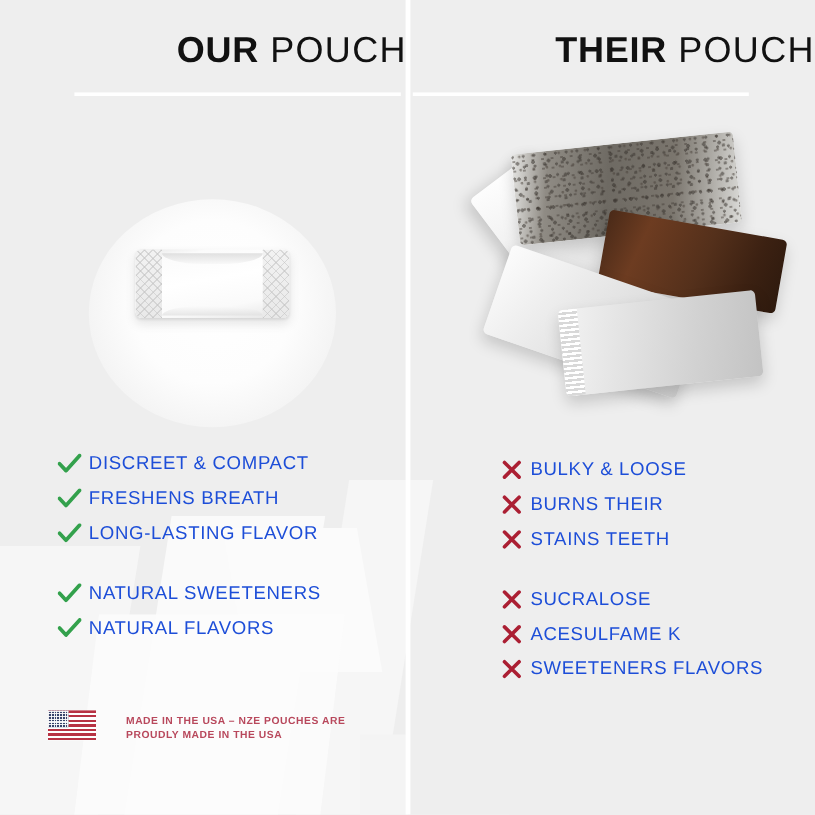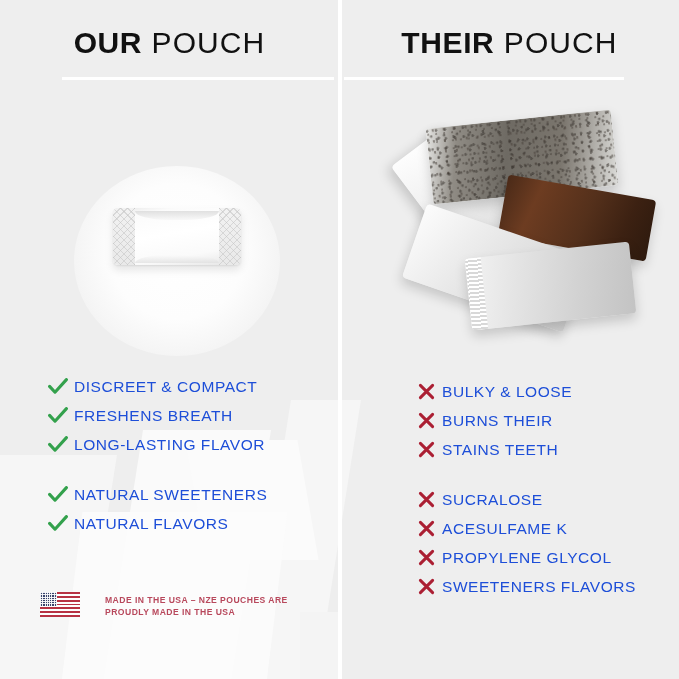--- a/index.html
+++ b/index.html
@@ -36,21 +36,21 @@
   .h-rule.left  { left:62px;  width:272px; }
   .h-rule.right { left:344px; width:280px; }
 
   
   .col { position:absolute; top:0; height:679px; }
   .col-left  { left:0;     width:339px; }
   .col-right { left:340px; width:339px; }
 
   .col-title {
     position:absolute; top:26px; left:0; width:100%;
-    text-align:center;
+    text-align:right;
     font-size:30px;
     letter-spacing:1.1px;
     color:#111111;
     font-weight:300;
     white-space:nowrap;
   }
   .col-title .strong { font-weight:800; letter-spacing:0.6px; }
 
   
   .glow {
@@ -342,28 +342,20 @@
     <div class="li">
       <span class="mark">
         <svg width="17" height="17" viewBox="0 0 17 17">
             <path d="M2.4 2.4 L14.6 14.6 M14.6 2.4 L2.4 14.6" fill="none" stroke="#ab1f33" stroke-width="3" stroke-linecap="round"></path>
           </svg>
       </span>
       <span>ACESULFAME K</span>
     </div>
 
 
-    <div class="li">
-      <span class="mark">
-        <svg width="17" height="17" viewBox="0 0 17 17">
-            <path d="M2.4 2.4 L14.6 14.6 M14.6 2.4 L2.4 14.6" fill="none" stroke="#ab1f33" stroke-width="3" stroke-linecap="round"></path>
-          </svg>
-      </span>
-      <span>PROPYLENE GLYCOL</span>
-    </div>
 
     <div class="li">
       <span class="mark">
         <svg width="17" height="17" viewBox="0 0 17 17">
             <path d="M2.4 2.4 L14.6 14.6 M14.6 2.4 L2.4 14.6" fill="none" stroke="#ab1f33" stroke-width="3" stroke-linecap="round"></path>
           </svg>
       </span>
       <span>SWEETENERS FLAVORS</span>
     </div>
 

